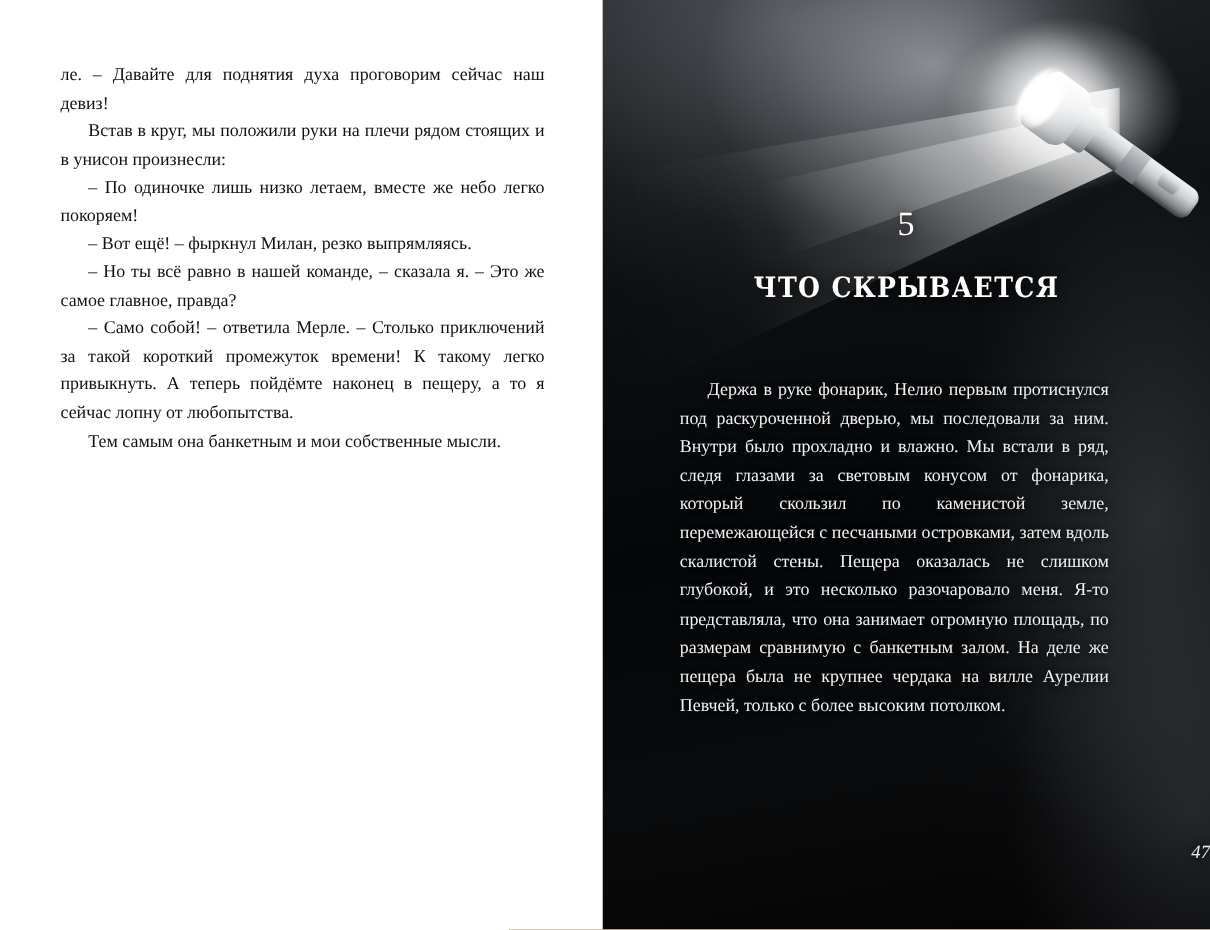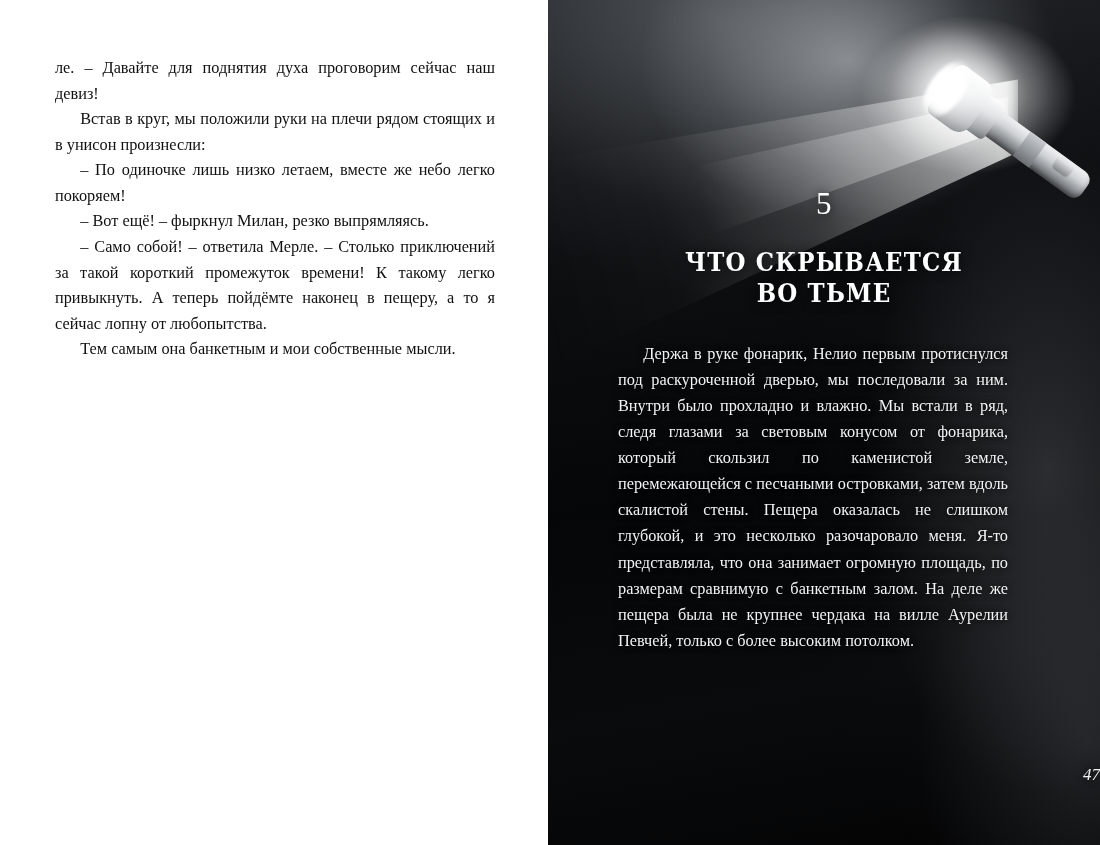--- a/index.html
+++ b/index.html
@@ -229,20 +229,21 @@
 <body>
 
 <div class="page">
 
   <div class="left-page">
     <div class="left-col">
       <p>ле. – Давайте для поднятия духа проговорим сейчас наш девиз!</p>
       <p class="indent">Встав в круг, мы положили руки на плечи рядом стоящих и в унисон произнесли:</p>
       <p class="indent">– По одиночке лишь низко летаем, вместе же небо легко покоряем!</p>
       <p class="indent">– Вот ещё! – фыркнул Милан, резко выпрямляясь.</p>
+      <p class="indent">– Но ты всё равно в нашей команде, – сказала я. – Это же самое главное, правда?</p>
       <p class="indent">– Само собой! – ответила Мерле. – Столько приключений за такой короткий промежуток времени! К такому легко привыкнуть. А теперь пойдёмте наконец в пещеру, а то я сейчас лопну от любопытства.</p>
       <p class="indent">Тем самым она банкетным и мои собственные мысли.</p>
     </div>
   </div>
 
   <div class="right-page">
 
     <div class="photo"></div>
     <div class="beam"></div>
     <div class="beam2"></div>
@@ -254,21 +255,20 @@
       <div class="fl-neck"></div>
       <div class="fl-head"></div>
       <div class="fl-glow"></div>
       <div class="fl-lens"></div>
     </div>
 
     <div class="chapter">
       <div class="chapter-number">5</div>
       <div class="chapter-title">
         <div>ЧТО СКРЫВАЕТСЯ</div>
-        <div>ВО ТЬМЕ</div>
       </div>
     </div>
 
     <div class="right-col">
       <p class="indent">Держа в руке фонарик, Нелио первым протиснулся под раскуроченной дверью, мы последовали за ним. Внутри было прохладно и влажно. Мы встали в ряд, следя глазами за световым конусом от фонарика, который скользил по каменистой земле, перемежающейся с песчаными островками, затем вдоль скалистой стены. Пещера оказалась не слишком глубокой, и это несколько разочаровало меня. Я-то представляла, что она занимает огромную площадь, по размерам сравнимую с банкетным залом. На деле же пещера была не крупнее чердака на вилле Аурелии Певчей, только с более высоким потолком.</p>
     </div>
 
     <div class="folio">47</div>
   </div>
 

